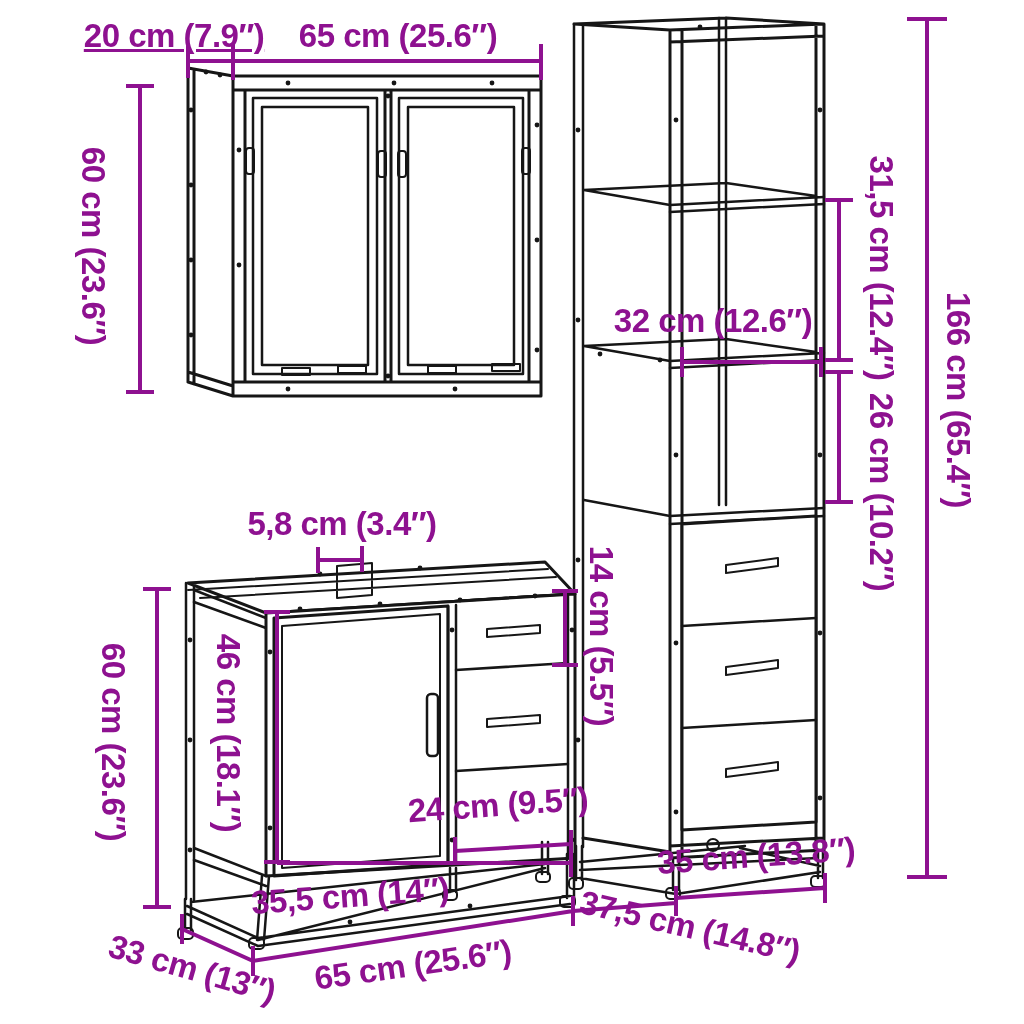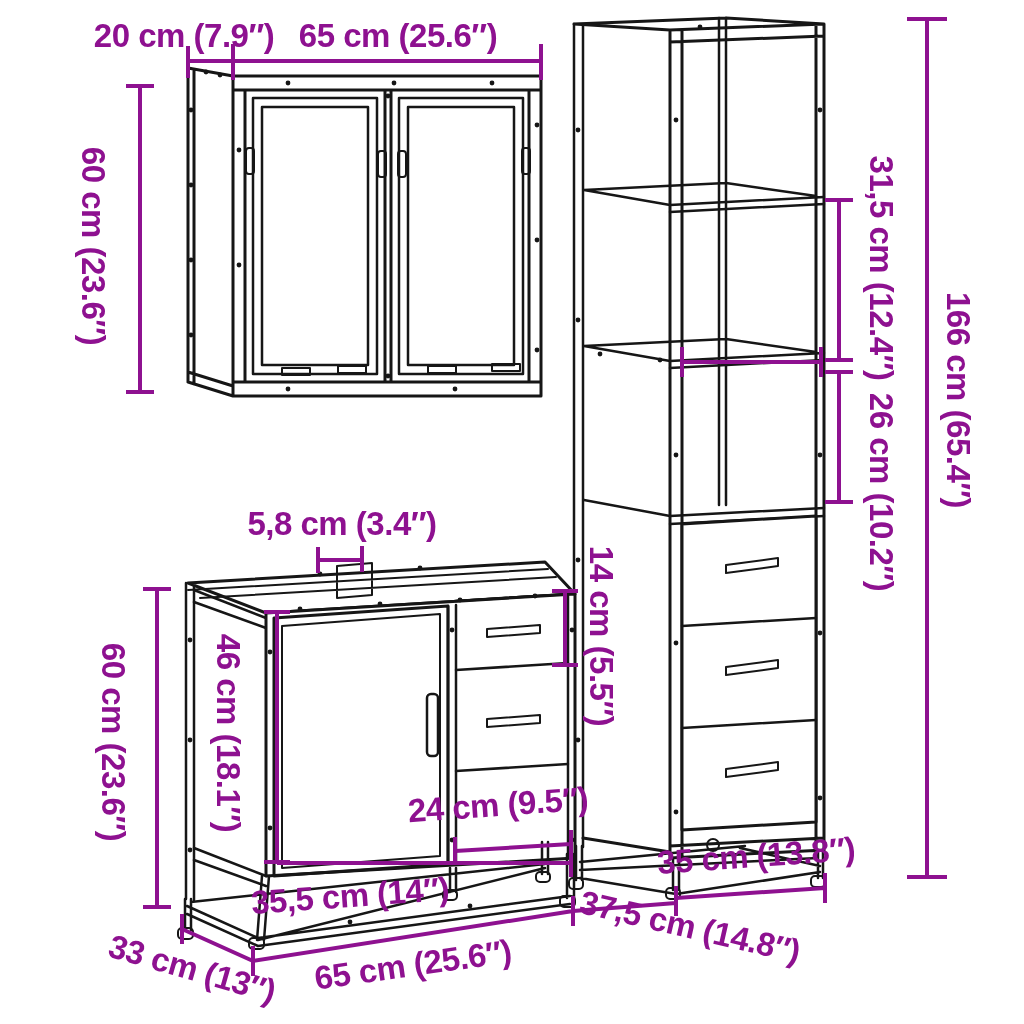--- a/index.html
+++ b/index.html
@@ -152,25 +152,26 @@
     <path class="mg" d="M565,591 V665 M552,591 H578 M552,665 H578"></path>
     <path class="mg" d="M455,851 L571,844 M455,837 V865 M571,830 V858"></path>
     <path class="mg" d="M277,863 H571 M571,849 V877"></path>
     <path class="mg" d="M182,929 L253,961 M182,914 V944 M253,946 V976"></path>
     <path class="mg" d="M253,961 L573,911 M573,896 V926"></path>
     <path class="mg" d="M573,911 L676,903 M676,886 V916"></path>
     <path class="mg" d="M676,898 L825,888 M825,873 V903"></path>
   </g>
 </svg>
 
-  <div class="dim" style="left:184px;top:36px;transform:translate(-50%,-50%);">20 cm (7.9″)</div>
+  <div class="dim" style="left:174px;top:36px;transform:translate(-50%,-50%);text-decoration:underline;">20 cm (7.9″)</div>
   <div class="dim" style="left:398px;top:36px;transform:translate(-50%,-50%);">65 cm (25.6″)</div>
   <div class="dim" style="left:93px;top:246px;transform:translate(-50%,-50%) rotate(90deg);">60 cm (23.6″)</div>
 
   <div class="dim" style="left:881px;top:268px;transform:translate(-50%,-50%) rotate(90deg);">31,5 cm (12.4″)</div>
+  <div class="dim" style="left:713px;top:321px;transform:translate(-50%,-50%);">32 cm (12.6″)</div>
   <div class="dim" style="left:881px;top:492px;transform:translate(-50%,-50%) rotate(90deg);">26 cm (10.2″)</div>
   <div class="dim" style="left:958px;top:400px;transform:translate(-50%,-50%) rotate(90deg);">166 cm (65.4″)</div>
   <div class="dim" style="left:756px;top:856px;transform:translate(-50%,-50%) rotate(-4deg);">35 cm (13.8″)</div>
   <div class="dim" style="left:690px;top:927px;transform:translate(-50%,-50%) rotate(13deg);">37,5 cm (14.8″)</div>
 
   <div class="dim" style="left:342px;top:524px;transform:translate(-50%,-50%);">5,8 cm (3.4″)</div>
   <div class="dim" style="left:113px;top:742px;transform:translate(-50%,-50%) rotate(90deg);">60 cm (23.6″)</div>
   <div class="dim" style="left:228px;top:733px;transform:translate(-50%,-50%) rotate(90deg);">46 cm (18.1″)</div>
   <div class="dim" style="left:601px;top:636px;transform:translate(-50%,-50%) rotate(90deg);">14 cm (5.5″)</div>
   <div class="dim" style="left:498px;top:805px;transform:translate(-50%,-50%) rotate(-4deg);">24 cm (9.5″)</div>

